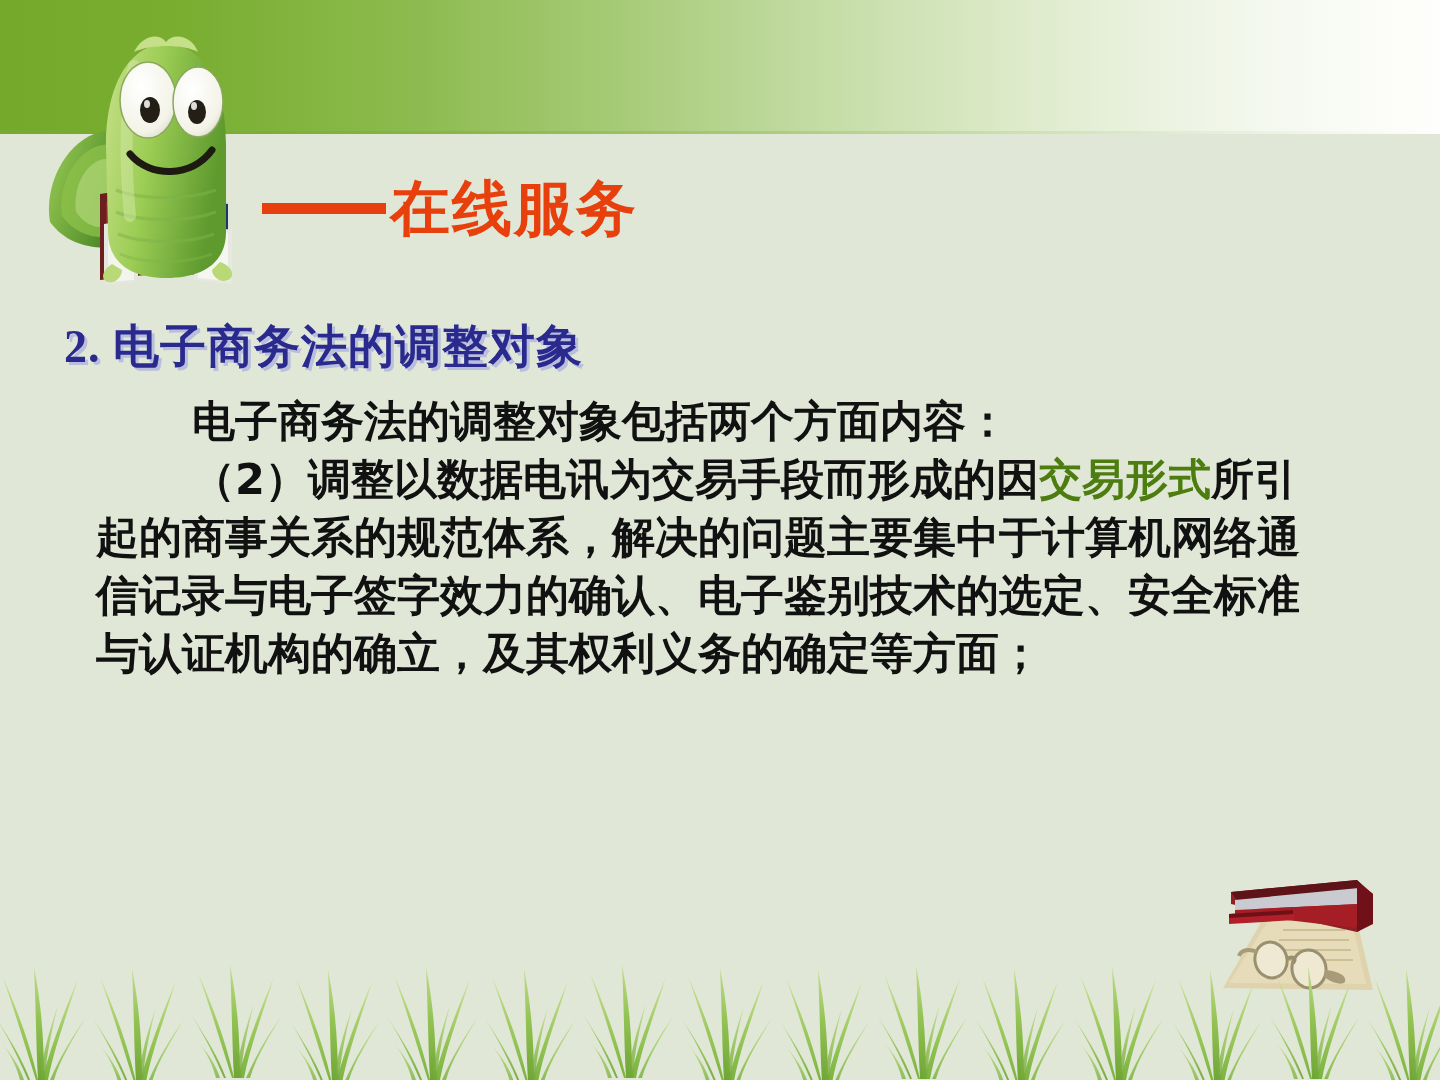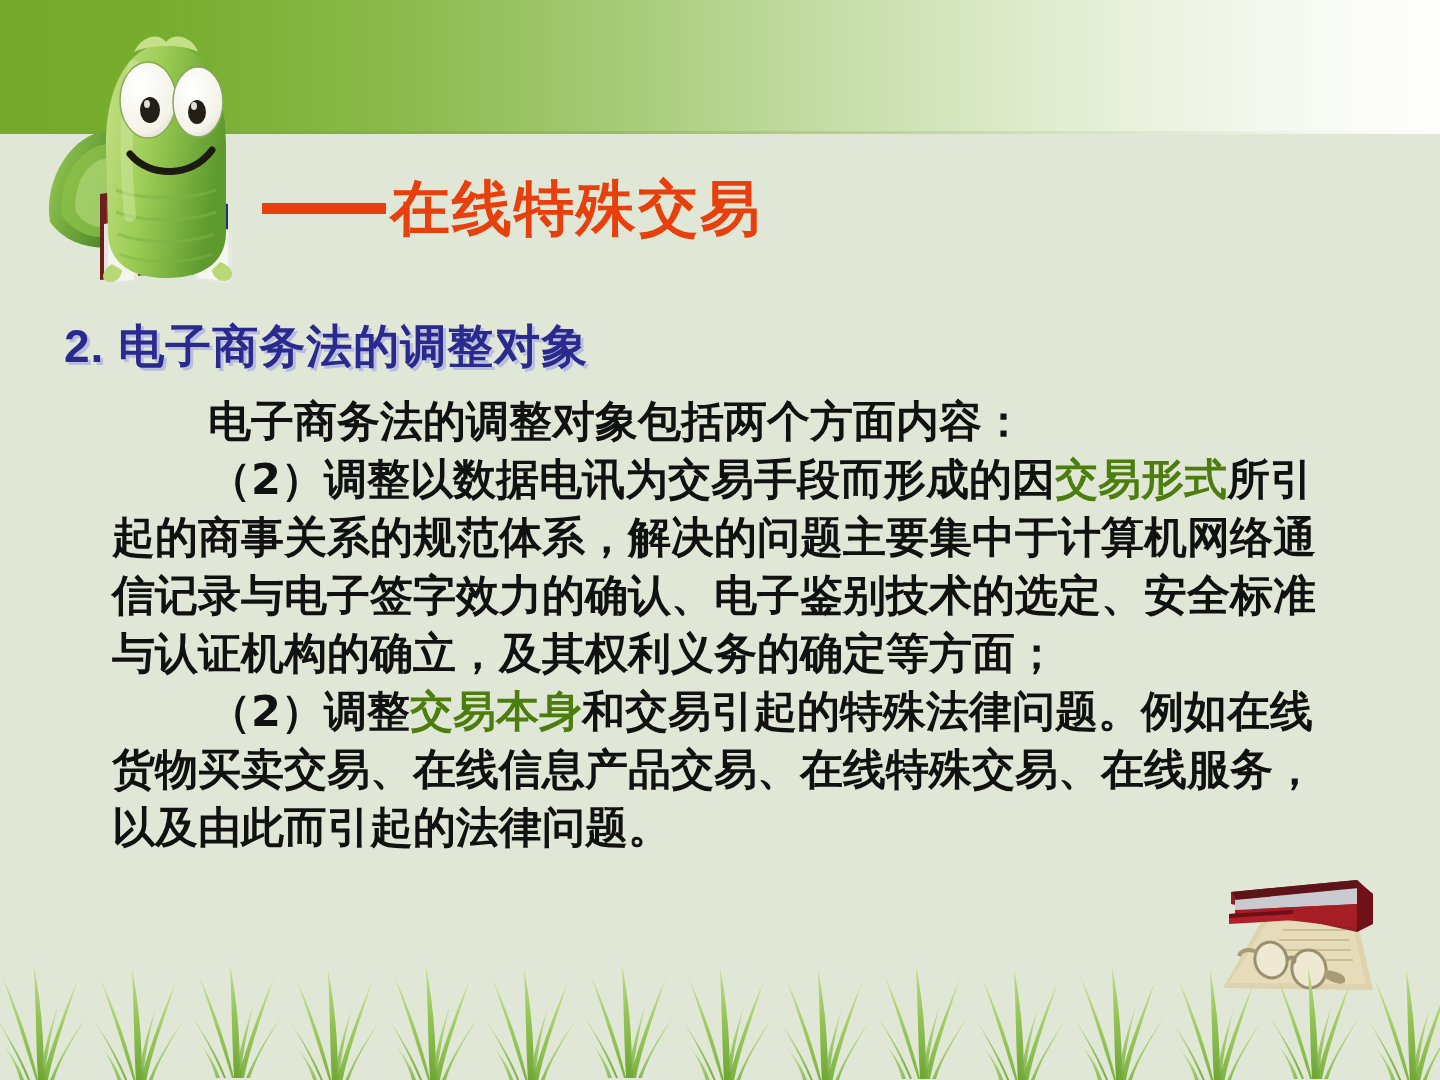--- a/index.html
+++ b/index.html
@@ -82,27 +82,27 @@
   .section-heading {
     position: absolute;
     left: 64px;
     top: 316px;
     font-size: 46px;
     font-weight: bold;
     color: #2a2a8e;
     letter-spacing: 1px;
     white-space: nowrap;
     text-shadow: 3px 3px 0 #b9bedd;
-    font-family: Liberation Sans, sans-serif;
+    font-family: Liberation Serif, serif;
   }
 
   
   .body-copy {
     position: absolute;
-    left: 112px;
+    left: 96px;
     top: 392px;
     width: 1236px;
     font-size: 43px;
     font-weight: bold;
     color: #111111;
     line-height: 58px;
     letter-spacing: 0px;
     font-family: "DejaVu Sans", "Liberation Sans", sans-serif;
   }
   .body-copy p { margin: 0; }
@@ -192,32 +192,29 @@
 
       <path d="M88 128 C108 152 150 152 170 124" stroke="#1d1a12" stroke-width="7" fill="none" stroke-linecap="round"></path>
 
       <path d="M70 238 C60 244 58 254 66 256 C74 258 80 250 80 244 Z" fill="#b9d977"></path>
       <path d="M178 236 C190 240 194 250 186 254 C178 258 170 250 170 244 Z" fill="#b9d977"></path>
     </svg>
   </div>
 
   <div class="title-row">
     <span class="title-dash"></span>
-    <span class="title-text">在线特殊交易</span>
+    <span class="title-text">在线服务</span>
   </div>
 
   <div class="section-heading">2. 电子商务法的调整对象</div>
 
   <div class="body-copy">
     <p class="indent">电子商务法的调整对象包括两个方面内容：</p>
     <p class="indent">
       <span>（2）调整以数据电讯为交易手段而形成的因</span><span class="hl">交易形式</span><span>所引起的商事关系的规范体系，解决的问题主要集中于计算机网络通信记录与电子签字效力的确认、电子鉴别技术的选定、安全标准与认证机构的确立，及其权利义务的确定等方面；</span>
-    </p>
-    <p class="indent">
-      <span>（2）调整</span><span class="hl">交易本身</span><span>和交易引起的特殊法律问题。例如在线货物买卖交易、在线信息产品交易、在线特殊交易、在线服务，以及由此而引起的法律问题。</span>
     </p>
   </div>
 
   <div class="book-graphic">
     <svg viewBox="0 0 205 145" xmlns="http://www.w3.org/2000/svg">
 
       <path d="M18 118 L62 42 L150 42 L168 120 Z" fill="#ded3ad"></path>
       <path d="M24 113 L65 48 L146 48 L161 114 Z" fill="#e6dcba"></path>
       <g stroke="#cdbf94" stroke-width="2">
         <line x1="78" y1="60" x2="140" y2="60"></line>

